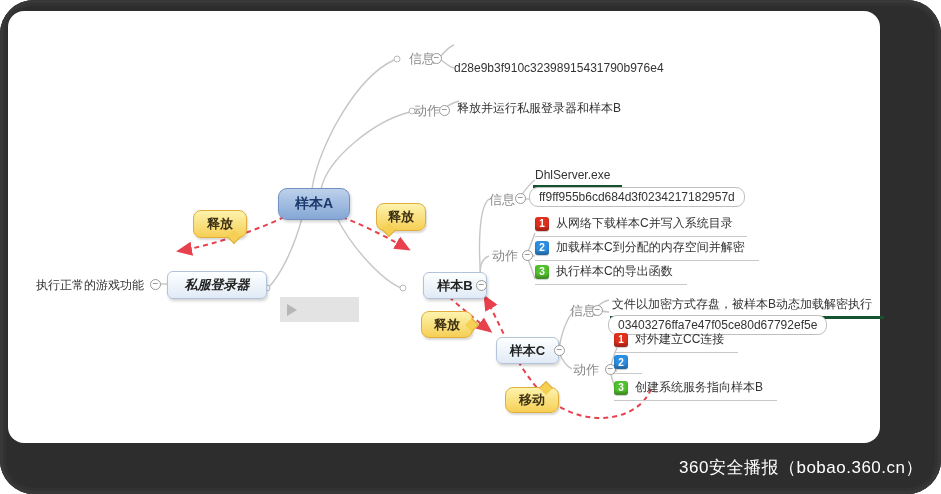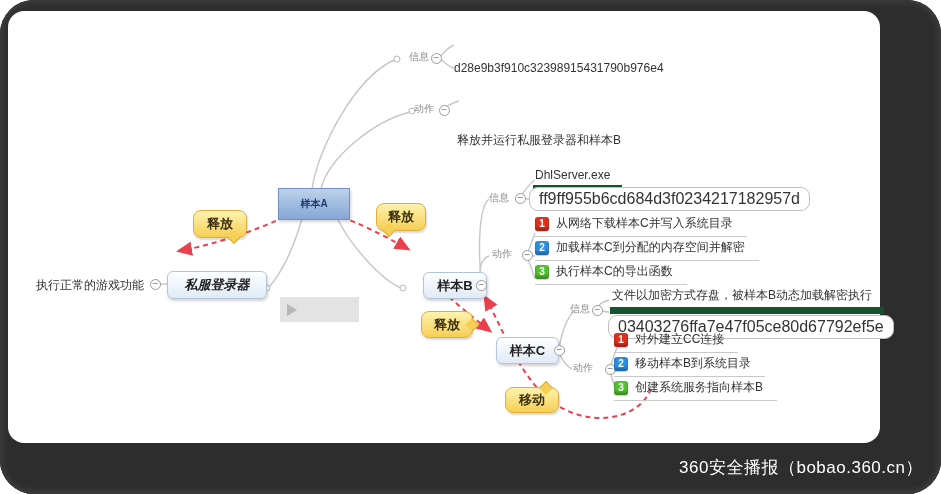--- a/index.html
+++ b/index.html
@@ -3,29 +3,29 @@
 <meta charset="utf-8">
 <style>
   html,body { margin:0; padding:0; background:#fff; }
   .stage { position:relative; width:941px; height:494px; font-family:"Liberation Sans",sans-serif; overflow:hidden; }
   .frame { position:absolute; inset:0; background:#2d2d2d; border-radius:34px; box-shadow: inset 0 0 0 3px #383838, inset 0 0 0 6px #323232; }
   .canvas { position:absolute; left:8px; top:11px; width:872px; height:432px; background:#ffffff; border-radius:16px; }
   .caption { position:absolute; right:18px; top:456px; color:#ffffff; font-size:17px; letter-spacing:0.5px; }
 
   svg.links { position:absolute; left:0; top:0; pointer-events:none; }
 
-  .lbl { position:absolute; font-size:10px; color:#8a8a8a; white-space:nowrap; }
+  .lbl { position:absolute; font-size:13px; color:#8a8a8a; white-space:nowrap; }
   .leaf { position:absolute; font-size:12px; color:#333; white-space:nowrap; }
-  .leaf.u { border-bottom:7px solid #14532d; padding:0 12px 3px 2px; }
-  .hashbox { position:absolute; font-size:16px; color:#333; border:1px solid #bfbfbf; border-radius:9px; padding:2px 9px; background:#fff; white-space:nowrap; }
+  .leaf.u { border-bottom:3px solid #14532d; padding:0 12px 3px 2px; }
+  .hashbox { position:absolute; font-size:12px; color:#333; border:1px solid #bfbfbf; border-radius:9px; padding:2px 9px; background:#fff; white-space:nowrap; }
 
   .collapse { position:absolute; width:11px; height:11px; border:1px solid #9a9a9a; border-radius:50%; background:#fff; color:#777; font-size:10px; line-height:8px; text-align:center; box-sizing:border-box; cursor:pointer; }
 
   .node { position:absolute; display:flex; align-items:center; justify-content:center; border-radius:6px; border:1px solid #b3c3da; background:linear-gradient(#feffff,#e0eaf6); color:#222; font-size:13px; font-weight:600; box-shadow:1px 2px 3px rgba(0,0,0,.18); white-space:nowrap; }
-  .node.root { border-radius:0; border-color:#7291c0; background:linear-gradient(#bdd1eb,#85a7d5); color:#1d3a6e; font-size:10px; font-weight:bold; }
+  .node.root { border-radius:9px; border-color:#7291c0; background:linear-gradient(#bdd1eb,#85a7d5); color:#1d3a6e; font-size:14px; font-weight:bold; }
 
   .bubble { position:absolute; display:flex; align-items:center; justify-content:center; border-radius:8px; border:1px solid #dfae3c; background:linear-gradient(#fdf3ae,#f6cf55); font-size:13px; font-weight:bold; color:#3c3213; box-shadow:1px 2px 2px rgba(0,0,0,.15); white-space:nowrap; }
   .bubble::after { content:""; position:absolute; width:9px; height:9px; background:#f6cf55; transform:rotate(45deg); }
   .tail-br::after { right:7px; bottom:-5px; border-right:1px solid #dfae3c; border-bottom:1px solid #dfae3c; }
   .tail-bl::after { left:7px; bottom:-5px; border-right:1px solid #dfae3c; border-bottom:1px solid #dfae3c; }
   .tail-r::after  { right:-5px; top:8px; border-right:1px solid #dfae3c; border-top:1px solid #dfae3c; }
   .tail-tr::after { right:7px; top:-5px; border-left:1px solid #dfae3c; border-top:1px solid #dfae3c; }
 
   .arow { position:absolute; display:flex; align-items:center; gap:7px; border-bottom:1px solid #c9c9c9; padding:0 14px 4px 0; white-space:nowrap; }
   .badge { width:14px; height:14px; border-radius:3px; color:#fff; font-size:10px; font-weight:bold; display:flex; align-items:center; justify-content:center; box-shadow:inset 0 -3px 3px rgba(0,0,0,.28), 0 1px 1px rgba(0,0,0,.2); }
@@ -88,21 +88,21 @@
   <div class="node root" style="left:278px; top:188px; width:70px; height:30px;">
       <span>样本A</span>
     </div>
 
   <div class="lbl" style="left:409px; top:50px;">信息</div>
   <div class="collapse" style="left:431px; top:53px;">−</div>
   <div class="leaf" style="left:454px; top:61px;">d28e9b3f910c32398915431790b976e4</div>
 
   <div class="lbl" style="left:414px; top:102px;">动作</div>
   <div class="collapse" style="left:439px; top:105px;">−</div>
-  <div class="leaf" style="left:457px; top:100px;margin-top:32px;">释放并运行私服登录器和样本B</div>
+  <div class="leaf" style="left:457px; top:100px;">释放并运行私服登录器和样本B</div>
 
   <div class="leaf" style="left:36px; top:277px;">执行正常的游戏功能</div>
   <div class="collapse" style="left:150px; top:279px;">−</div>
   <div class="node" style="left:167px; top:271px; width:98px; height:26px;font-style:italic;">
       <span>私服登录器</span>
     </div>
 
   <div class="node" style="left:423px; top:272px; width:62px; height:25px;justify-content:center;">
       <span>样本B</span>
     </div>
@@ -129,33 +129,32 @@
     <span class="atext">执行样本C的导出函数</span>
   </div>
 
   <div class="node" style="left:496px; top:337px; width:61px; height:25px;">
       <span>样本C</span>
     </div>
   <div class="collapse" style="left:554px; top:345px;">−</div>
 
   <div class="lbl" style="left:570px; top:302px;">信息</div>
   <div class="collapse" style="left:592px; top:305px;">−</div>
-  <div class="leaf u" style="left:610px; top:287px;">文件以加密方式存盘，被样本B动态加载解密执行</div>
+  <div class="leaf u" style="left:610px; top:296px;">文件以加密方式存盘，被样本B动态加载解密执行</div>
   <div class="hashbox" style="left:608px; top:315px;">03403276ffa7e47f05ce80d67792ef5e</div>
 
   <div class="lbl" style="left:573px; top:361px;">动作</div>
   <div class="collapse" style="left:605px; top:364px;">−</div>
 
   <div class="arow" style="left:614px; top:331px;">
     <span class="badge" style="background: rgb(224, 48, 30);">1</span>
     <span class="atext">对外建立CC连接</span>
   </div>
   <div class="arow" style="left:614px; top:355px;">
     <span class="badge" style="background: rgb(45, 143, 226);">2</span>
-    <span class="atext">移动样本B到系统目录</span>
   </div>
   <div class="arow" style="left:614px; top:379px;">
     <span class="badge" style="background: rgb(82, 194, 46);">3</span>
     <span class="atext">创建系统服务指向样本B</span>
   </div>
 
   <div class="bubble tail-br" style="left:193px; top:210px; width:52px; height:26px;">释放</div>
   <div class="bubble tail-bl" style="left:376px; top:203px; width:48px; height:26px;">释放</div>
   <div class="bubble tail-r" style="left:421px; top:311px; width:50px; height:25px;">释放</div>
   <div class="bubble tail-tr" style="left:505px; top:387px; width:52px; height:24px;">移动</div>

